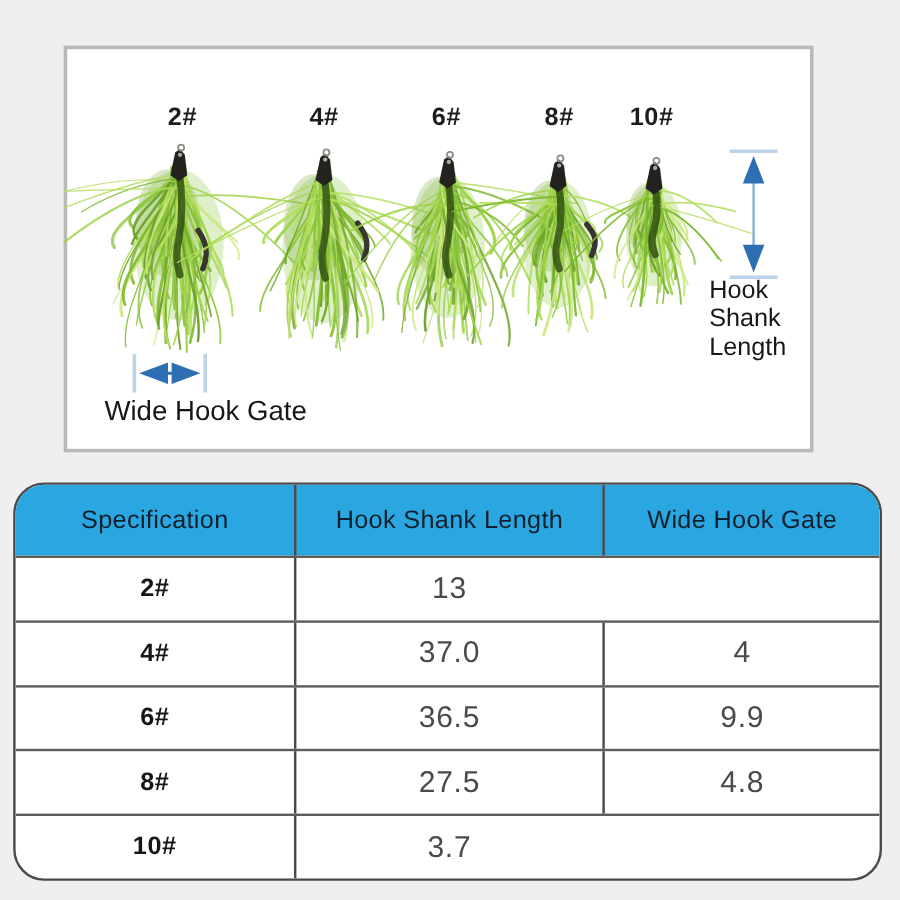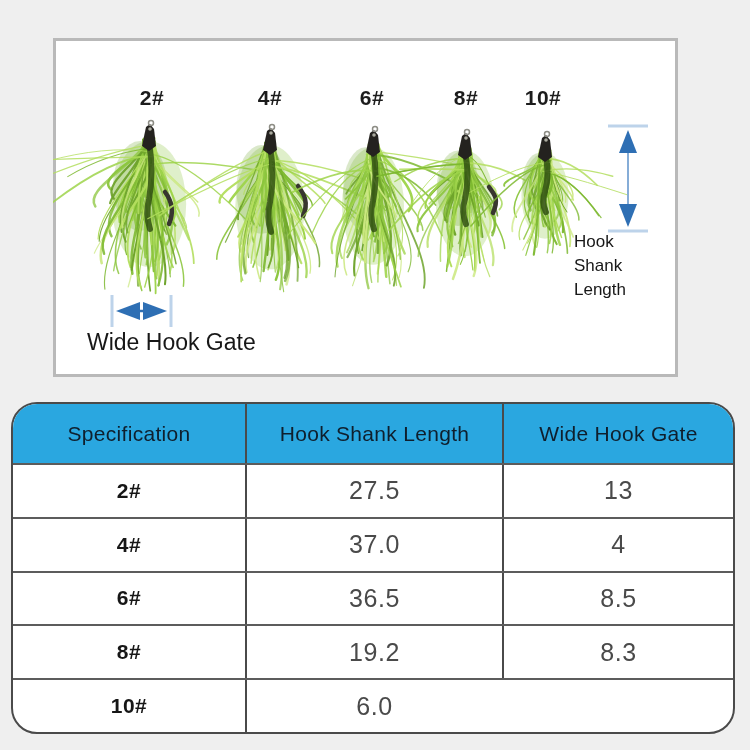--- a/index.html
+++ b/index.html
@@ -13,21 +13,21 @@
     position:absolute;left:53px;top:38px;width:625px;height:339px;
     background:var(--panel_bg,#fff);
     border:3px solid var(--panel_border,#b9b9b9);
   }
   .lure-svg{position:absolute;left:53px;top:38px;width:625px;height:339px}
   .size-label{
     position:absolute;top:86px;transform:translateX(-50%);
     font-size:21px;font-weight:bold;color:#1c1c1c;letter-spacing:.5px;white-space:nowrap;
   }
   .annot{position:absolute;color:#171717}
-  .annot-shank{left:574px;top:230px;font-size:17px;line-height:24px;white-space:pre-line}
+  .annot-shank{left:591px;top:230px;font-size:21px;line-height:24px;white-space:pre-line}
   .annot-gate{left:87px;top:329px;font-size:23px;white-space:nowrap}
   .cap{stroke:var(--cap_blue,#bdd3ea);stroke-width:3;fill:none}
   .shaft{stroke:var(--arrow_shaft,#86add7);stroke-width:2;fill:none}
   .ahead{fill:var(--arrow_blue,#2e6fb4)}
   .abar{stroke:var(--arrow_blue,#2e6fb4);stroke-width:2.5;fill:none}
   .spec-table{
     position:absolute;left:11px;top:402px;width:724px;height:332px;
     background:#fff;border:2px solid var(--table_border,#4a4a4a);
     border-radius:26px;overflow:hidden;
     display:grid;grid-template-rows:59px repeat(5,1fr);
@@ -525,35 +525,34 @@
 <div class="annot annot-gate">Wide Hook Gate</div>
 
 <div class="spec-table">
   <div class="trow thead">
     <div class="th">Specification</div>
     <div class="th">Hook Shank Length</div>
     <div class="th">Wide Hook Gate</div>
   </div>
   <div class="trow">
     <div class="spec">2#</div>
-    <div class="num">27.5</div>
     <div class="num">13</div>
   </div>
   <div class="trow">
     <div class="spec">4#</div>
     <div class="num">37.0</div>
     <div class="num">4</div>
   </div>
   <div class="trow">
     <div class="spec">6#</div>
     <div class="num">36.5</div>
-    <div class="num">8.5</div>
+    <div class="num">9.9</div>
   </div>
   <div class="trow">
     <div class="spec">8#</div>
-    <div class="num">19.2</div>
-    <div class="num">8.3</div>
+    <div class="num">27.5</div>
+    <div class="num">4.8</div>
   </div>
   <div class="trow">
     <div class="spec">10#</div>
-    <div class="num">6.0</div>
+    <div class="num">3.7</div>
   </div>
 </div>
 
 </body></html>

